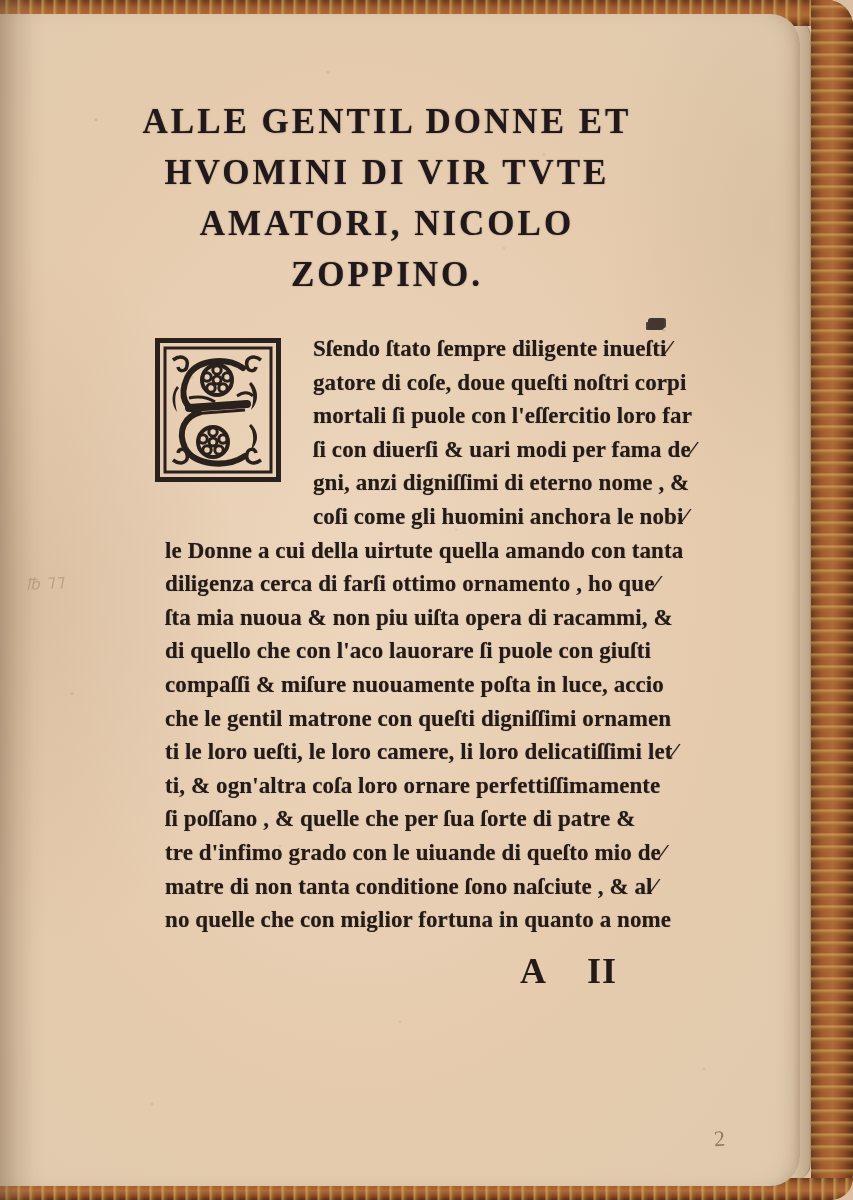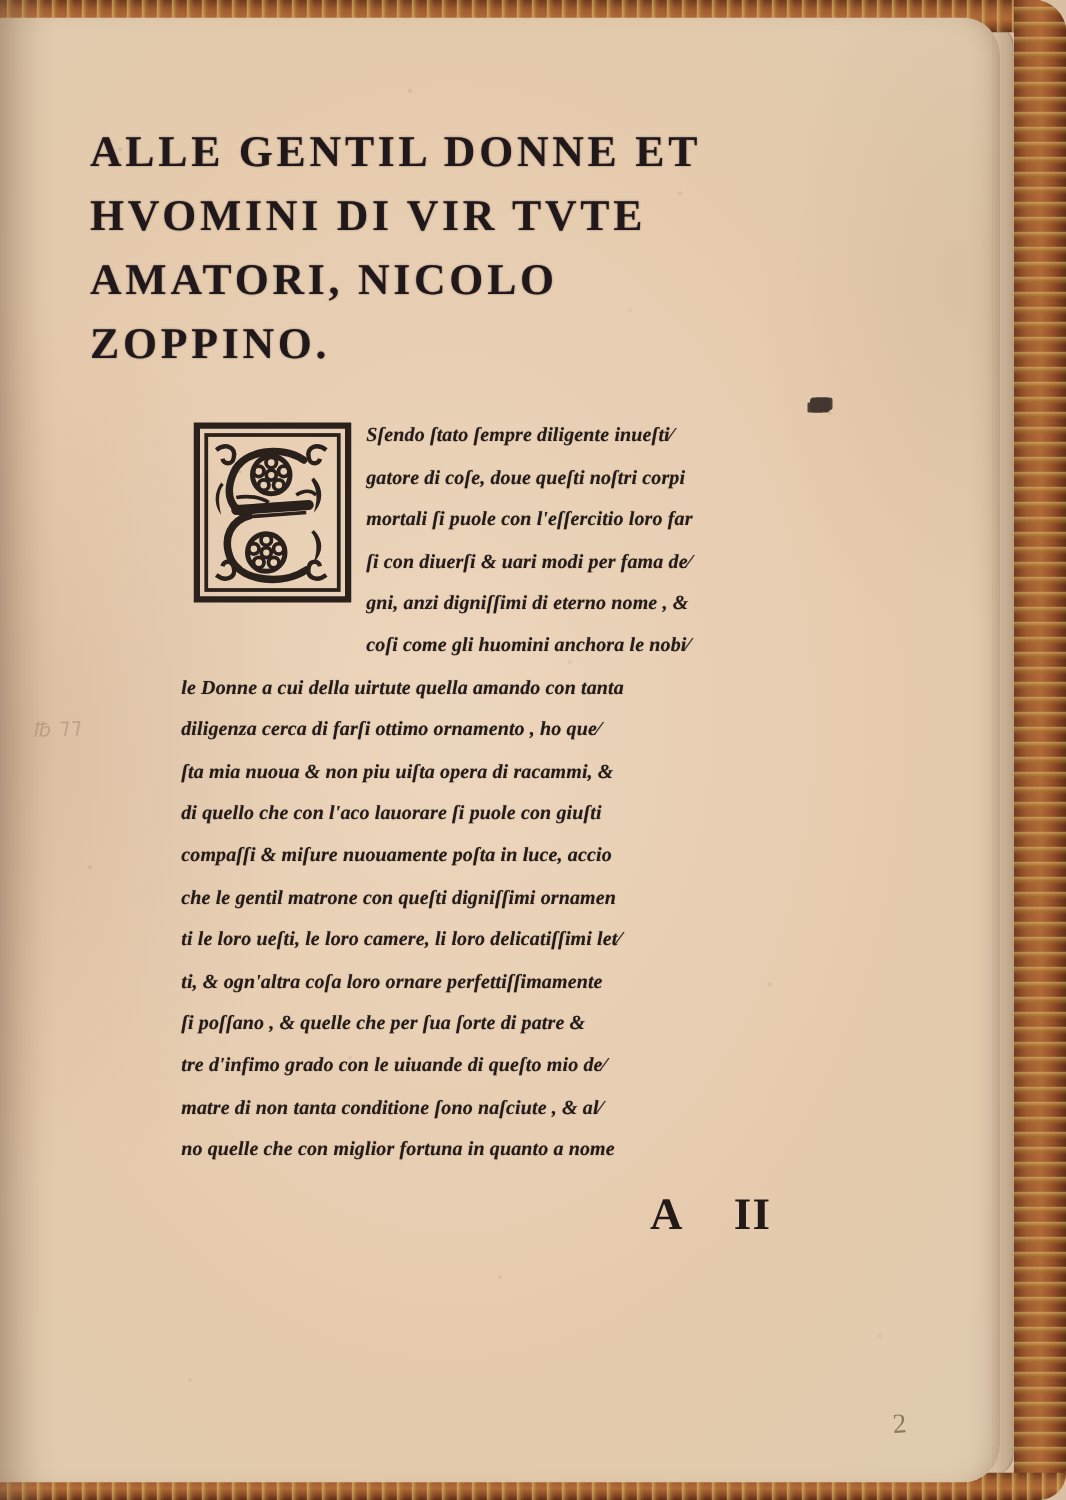--- a/index.html
+++ b/index.html
@@ -119,23 +119,23 @@
       radial-gradient(circle at 19% 93%, rgba(130,95,60,.22) 0 1.0px, rgba(0,0,0,0) 2px),
       radial-gradient(circle at 88% 90%, rgba(130,95,60,.18) 0 1.3px, rgba(0,0,0,0) 2px),
       radial-gradient(circle at 63% 20%, rgba(120,88,55,.16) 0 1.0px, rgba(0,0,0,0) 2px),
       radial-gradient(circle at 30% 52%, rgba(120,88,55,.16) 0 1.0px, rgba(0,0,0,0) 2px);
   }
 
   
   #heading {
     position: absolute;
     top: 96px;
-    left: 72px;
+    left: 57px;
     width: 660px;
-    text-align: left;
+    text-align: center;
     color: #20181a;
   }
   #heading .hline {
     font-family: "Liberation Serif", serif;
     font-size: 35px;
     line-height: 51px;
     letter-spacing: 3.0px;
     font-weight: 700;
     white-space: nowrap;
     text-shadow: 0 0 1.4px rgba(40,28,22,.55);
@@ -144,27 +144,27 @@
   
   #body-block {
     position: absolute;
     top: 332px;
     left: 145px;
     width: 578px;
     color: #241b19;
   }
   .tline {
     font-family: "Liberation Serif", serif;
-    font-style: italic;
     font-weight: 700;
-    font-size: 16px;
+    font-size: 23px;
     line-height: 33.6px;
     letter-spacing: .1px;
     white-space: nowrap;
     text-shadow: 0 0 .9px rgba(40,28,22,.45);
+    margin-left: 20px;
   }
   
   .tline.indented {
     padding-left: 148px;
   }
 
   
   #initial {
     position: absolute;
     top: 338px;

